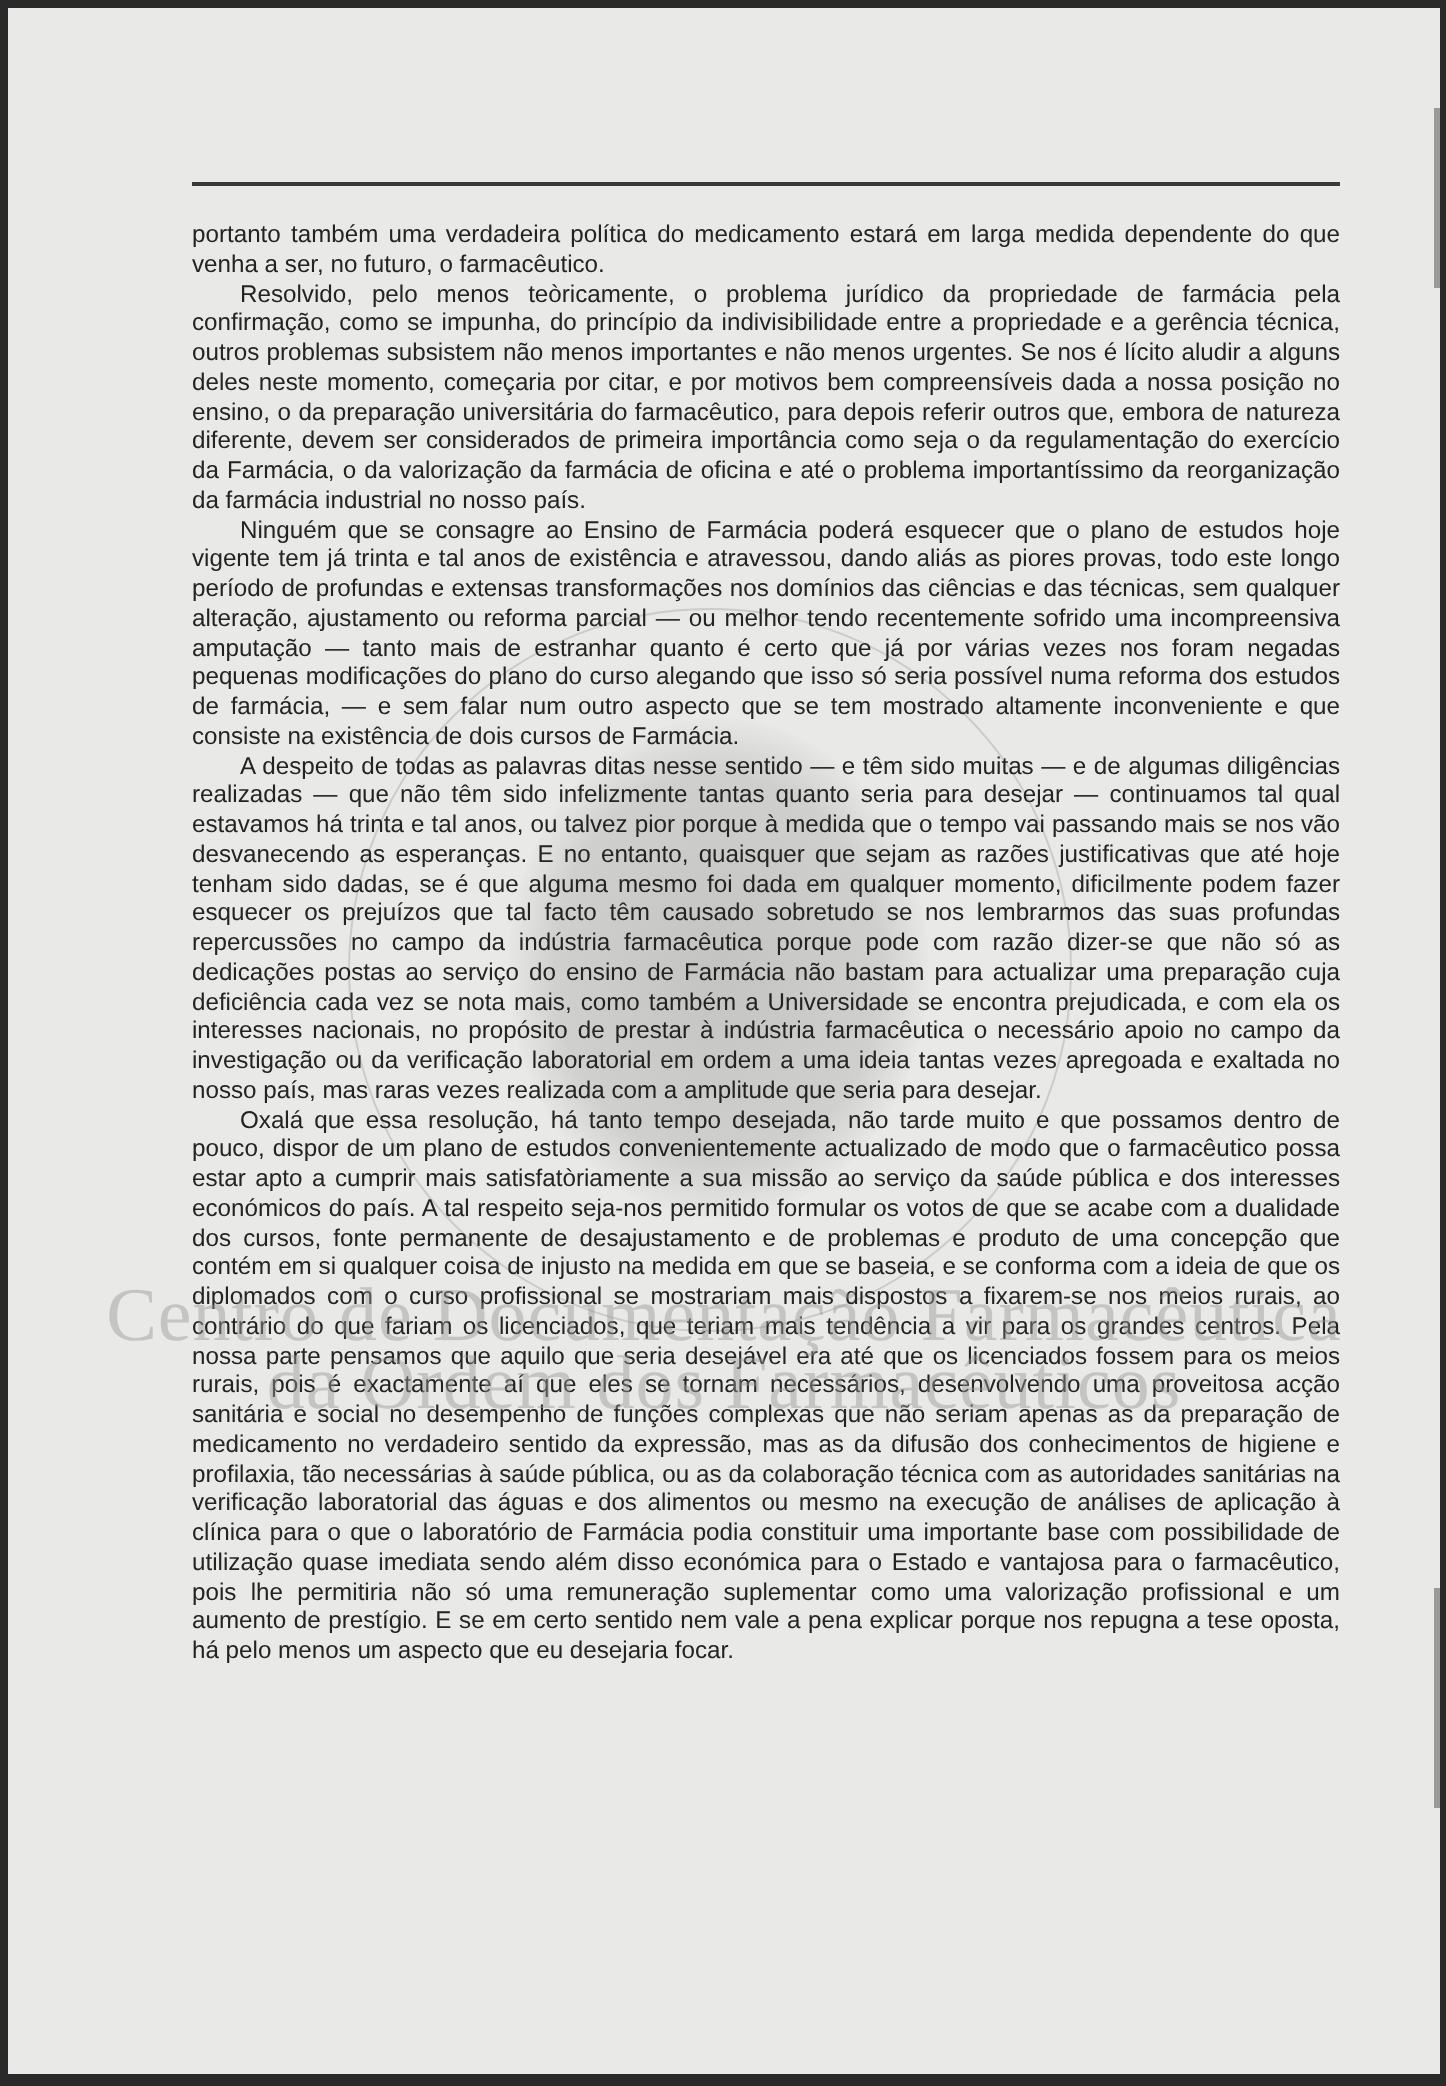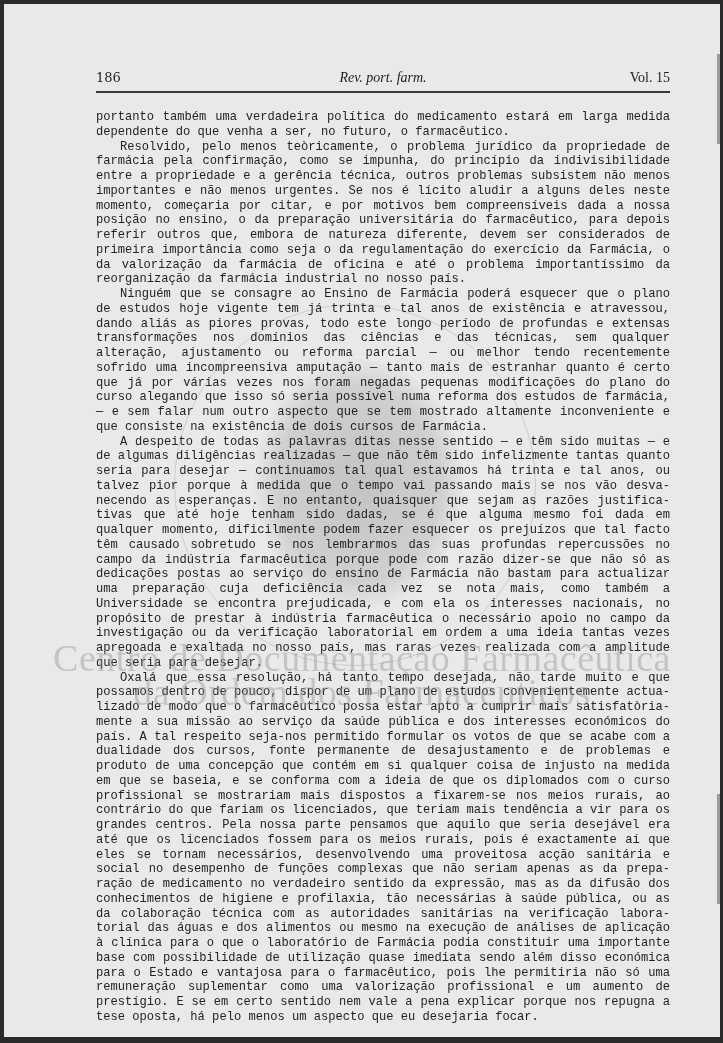--- a/index.html
+++ b/index.html
@@ -48,45 +48,40 @@
     .header .pg { position: absolute; left: 0; top: 0; }
     .header .journal { position: absolute; left: 0; width: 574px; text-align: center; top: 0; font-style: italic; font-family: "Liberation Serif", serif; font-size: 14px; }
     .header .vol { position: absolute; right: 0; top: 0; font-family: "Liberation Serif", serif; font-size: 14px; }
     .rule {
       position: absolute; left: 92px; top: 87px; width: 574px; height: 1.5px;
       background: #3a3a3a;
     }
     .body-text {
       position: absolute;
       left: 92px; top: 106px; width: 574px;
-      font-family: Liberation Mono, monospace;
+      font-family: Liberation Sans, sans-serif;
       font-size: 12.1px;
       line-height: 14.75px;
       color: #232323;
       text-align: justify;
       hyphens: manual;
     }
     .body-text p { margin: 0; text-indent: 0; }
     .body-text p.indent { text-indent: 24px; }
     .edge-mark {
       position: absolute; width: 3px; background: #888;
     }
   </style>
 </head>
 <body>
 
 <div class="paper">
   <div class="watermark-ring"></div>
   <div class="watermark-circle"></div>
 
-  <div class="header">
-    <span class="pg">186</span>
-    <span class="journal">Rev. port. farm.</span>
-    <span class="vol">Vol. 15</span>
-  </div>
   <div class="rule"></div>
 
   <div class="body-text">
     <p>portanto também uma verdadeira política do medicamento estará em larga medida dependente do que venha a ser, no futuro, o farmacêutico.</p>
     <p class="indent">Resolvido, pelo menos teòricamente, o problema jurídico da propriedade de farmácia pela confirmação, como se impunha, do princípio da indivisibilidade entre a propriedade e a gerência técnica, outros problemas subsistem não menos importantes e não menos urgentes. Se nos é lícito aludir a alguns deles neste momento, começaria por citar, e por motivos bem compreensíveis dada a nossa posição no ensino, o da preparação universitária do farmacêutico, para depois referir outros que, embora de natureza diferente, devem ser considerados de primeira importância como seja o da regulamentação do exercício da Farmácia, o da valorização da farmácia de oficina e até o problema importantíssimo da reorganização da farmácia industrial no nosso país.</p>
     <p class="indent">Ninguém que se consagre ao Ensino de Farmácia poderá esquecer que o plano de estudos hoje vigente tem já trinta e tal anos de existência e atravessou, dando aliás as piores provas, todo este longo período de profundas e extensas transformações nos domínios das ciências e das técnicas, sem qualquer alteração, ajustamento ou reforma parcial — ou melhor tendo recentemente sofrido uma incompreensiva amputação — tanto mais de estranhar quanto é certo que já por várias vezes nos foram negadas pequenas modificações do plano do curso alegando que isso só seria possível numa reforma dos estudos de farmácia, — e sem falar num outro aspecto que se tem mostrado altamente inconveniente e que consiste na existência de dois cursos de Farmácia.</p>
     <p class="indent">A despeito de todas as palavras ditas nesse sentido — e têm sido muitas — e de algumas diligências realizadas — que não têm sido infelizmente tantas quanto seria para desejar — continuamos tal qual estavamos há trinta e tal anos, ou talvez pior porque à medida que o tempo vai passando mais se nos vão desva­necendo as esperanças. E no entanto, quaisquer que sejam as razões justifica­tivas que até hoje tenham sido dadas, se é que alguma mesmo foi dada em qualquer momento, dificilmente podem fazer esquecer os prejuízos que tal facto têm causado sobretudo se nos lembrarmos das suas profundas repercussões no campo da indústria farmacêutica porque pode com razão dizer-se que não só as dedicações postas ao serviço do ensino de Farmácia não bastam para actua­lizar uma preparação cuja deficiência cada vez se nota mais, como também a Universidade se encontra prejudicada, e com ela os interesses nacionais, no pro­pósito de prestar à indústria farmacêutica o necessário apoio no campo da inves­tigação ou da verificação laboratorial em ordem a uma ideia tantas vezes apre­goada e exaltada no nosso país, mas raras vezes realizada com a amplitude que seria para desejar.</p>
     <p class="indent">Oxalá que essa resolução, há tanto tempo desejada, não tarde muito e que possamos dentro de pouco, dispor de um plano de estudos convenientemente actua­lizado de modo que o farmacêutico possa estar apto a cumprir mais satisfatòria­mente a sua missão ao serviço da saúde pública e dos interesses económicos do país. A tal respeito seja-nos permitido formular os votos de que se acabe com a dualidade dos cursos, fonte permanente de desajustamento e de problemas e produto de uma concepção que contém em si qualquer coisa de injusto na medida em que se baseia, e se conforma com a ideia de que os diplomados com o curso profissional se mostrariam mais dispostos a fixarem-se nos meios rurais, ao contrário do que fariam os licenciados, que teriam mais tendência a vir para os grandes centros. Pela nossa parte pensamos que aquilo que seria desejável era até que os licenciados fossem para os meios rurais, pois é exactamente aí que eles se tornam necessários, desenvolvendo uma proveitosa acção sanitária e social no desempenho de funções complexas que não seriam apenas as da prepa­ração de medicamento no verdadeiro sentido da expressão, mas as da difusão dos conhecimentos de higiene e profilaxia, tão necessárias à saúde pública, ou as da colaboração técnica com as autoridades sanitárias na verificação labora­torial das águas e dos alimentos ou mesmo na execução de análises de aplicação à clínica para o que o laboratório de Farmácia podia constituir uma importante base com possibilidade de utilização quase imediata sendo além disso económica para o Estado e vantajosa para o farmacêutico, pois lhe permitiria não só uma remuneração suplementar como uma valorização profissional e um aumento de prestígio. E se em certo sentido nem vale a pena explicar porque nos repugna a tese oposta, há pelo menos um aspecto que eu desejaria focar.</p>
   </div>
 

